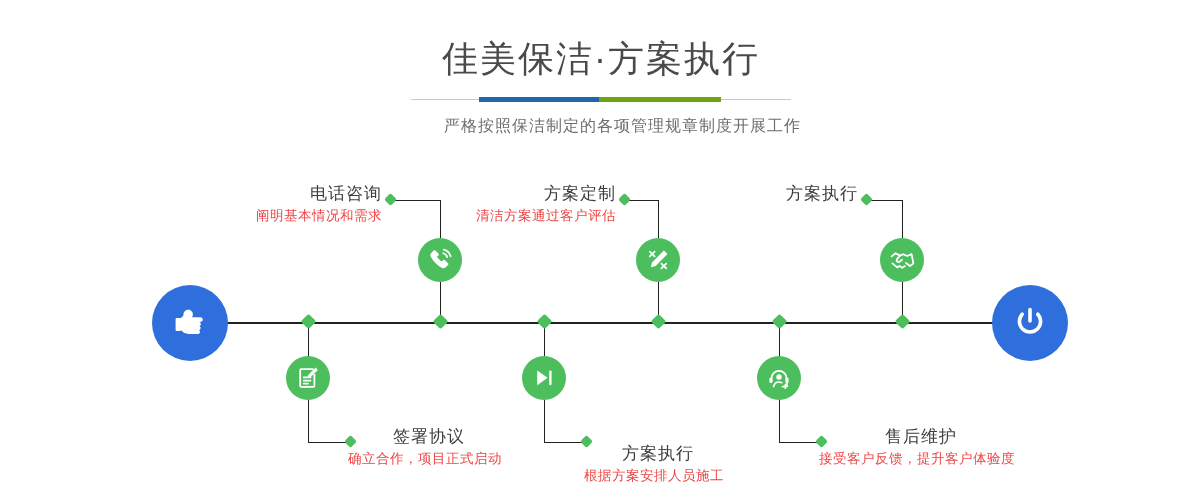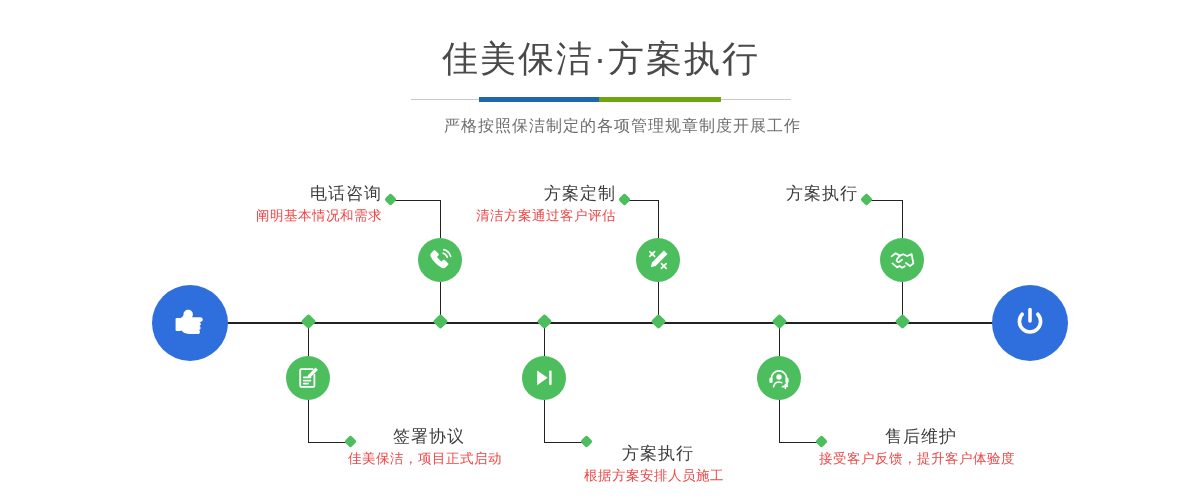--- a/index.html
+++ b/index.html
@@ -232,21 +232,21 @@
       <path fill="#ffffff" d="M20.6 2.6 22.9 4.9 15.5 12.3l-3 .7.7-3z"></path>
     </svg>
   </div>
   <div class="stem" style="left: 308px; top: 174px; height: 32px; background: rgb(34, 34, 34);"></div>
   <div class="diamond" style="left: 303px; top: 166px; background: rgb(76, 190, 93);"></div>
   <div class="elbow-v" style="left: 308px; top: 250px; height: 42px; background: rgb(34, 34, 34);"></div>
   <div class="elbow-h" style="left: 308px; top: 292px; width: 42px; background: rgb(34, 34, 34);"></div>
   <div class="diamond" style="left: 346px; top: 287px; width: 9px; height: 9px; background: rgb(76, 190, 93);"></div>
   <div class="label-bottom" style="left:348px; top:276px;">
     <div class="label-title">签署协议</div>
-    <div class="label-desc">佳美保洁，项目正式启动</div>
+    <div class="label-desc">确立合作，项目正式启动</div>
   </div>
 
   <div class="step-icon" style="left: 636px; top: 88px; background: rgb(76, 190, 93);">
     <svg width="26" height="26" viewBox="0 0 26 26">
       <path fill="#ffffff" d="M18.9 3.5 22.5 7.1 10.6 19l-4.8 1.2L7 15.4z"></path>
       <path d="M4.8 4.6 9.6 9.4M4.8 9.4 9.6 4.6" stroke="#ffffff" stroke-width="1.7" stroke-linecap="round"></path>
       <path d="M16.4 16.6 21.2 21.4M16.4 21.4 21.2 16.6" stroke="#ffffff" stroke-width="1.7" stroke-linecap="round"></path>
     </svg>
   </div>
   <div class="stem" style="left: 658px; top: 132px; height: 40px; background: rgb(34, 34, 34);"></div>

